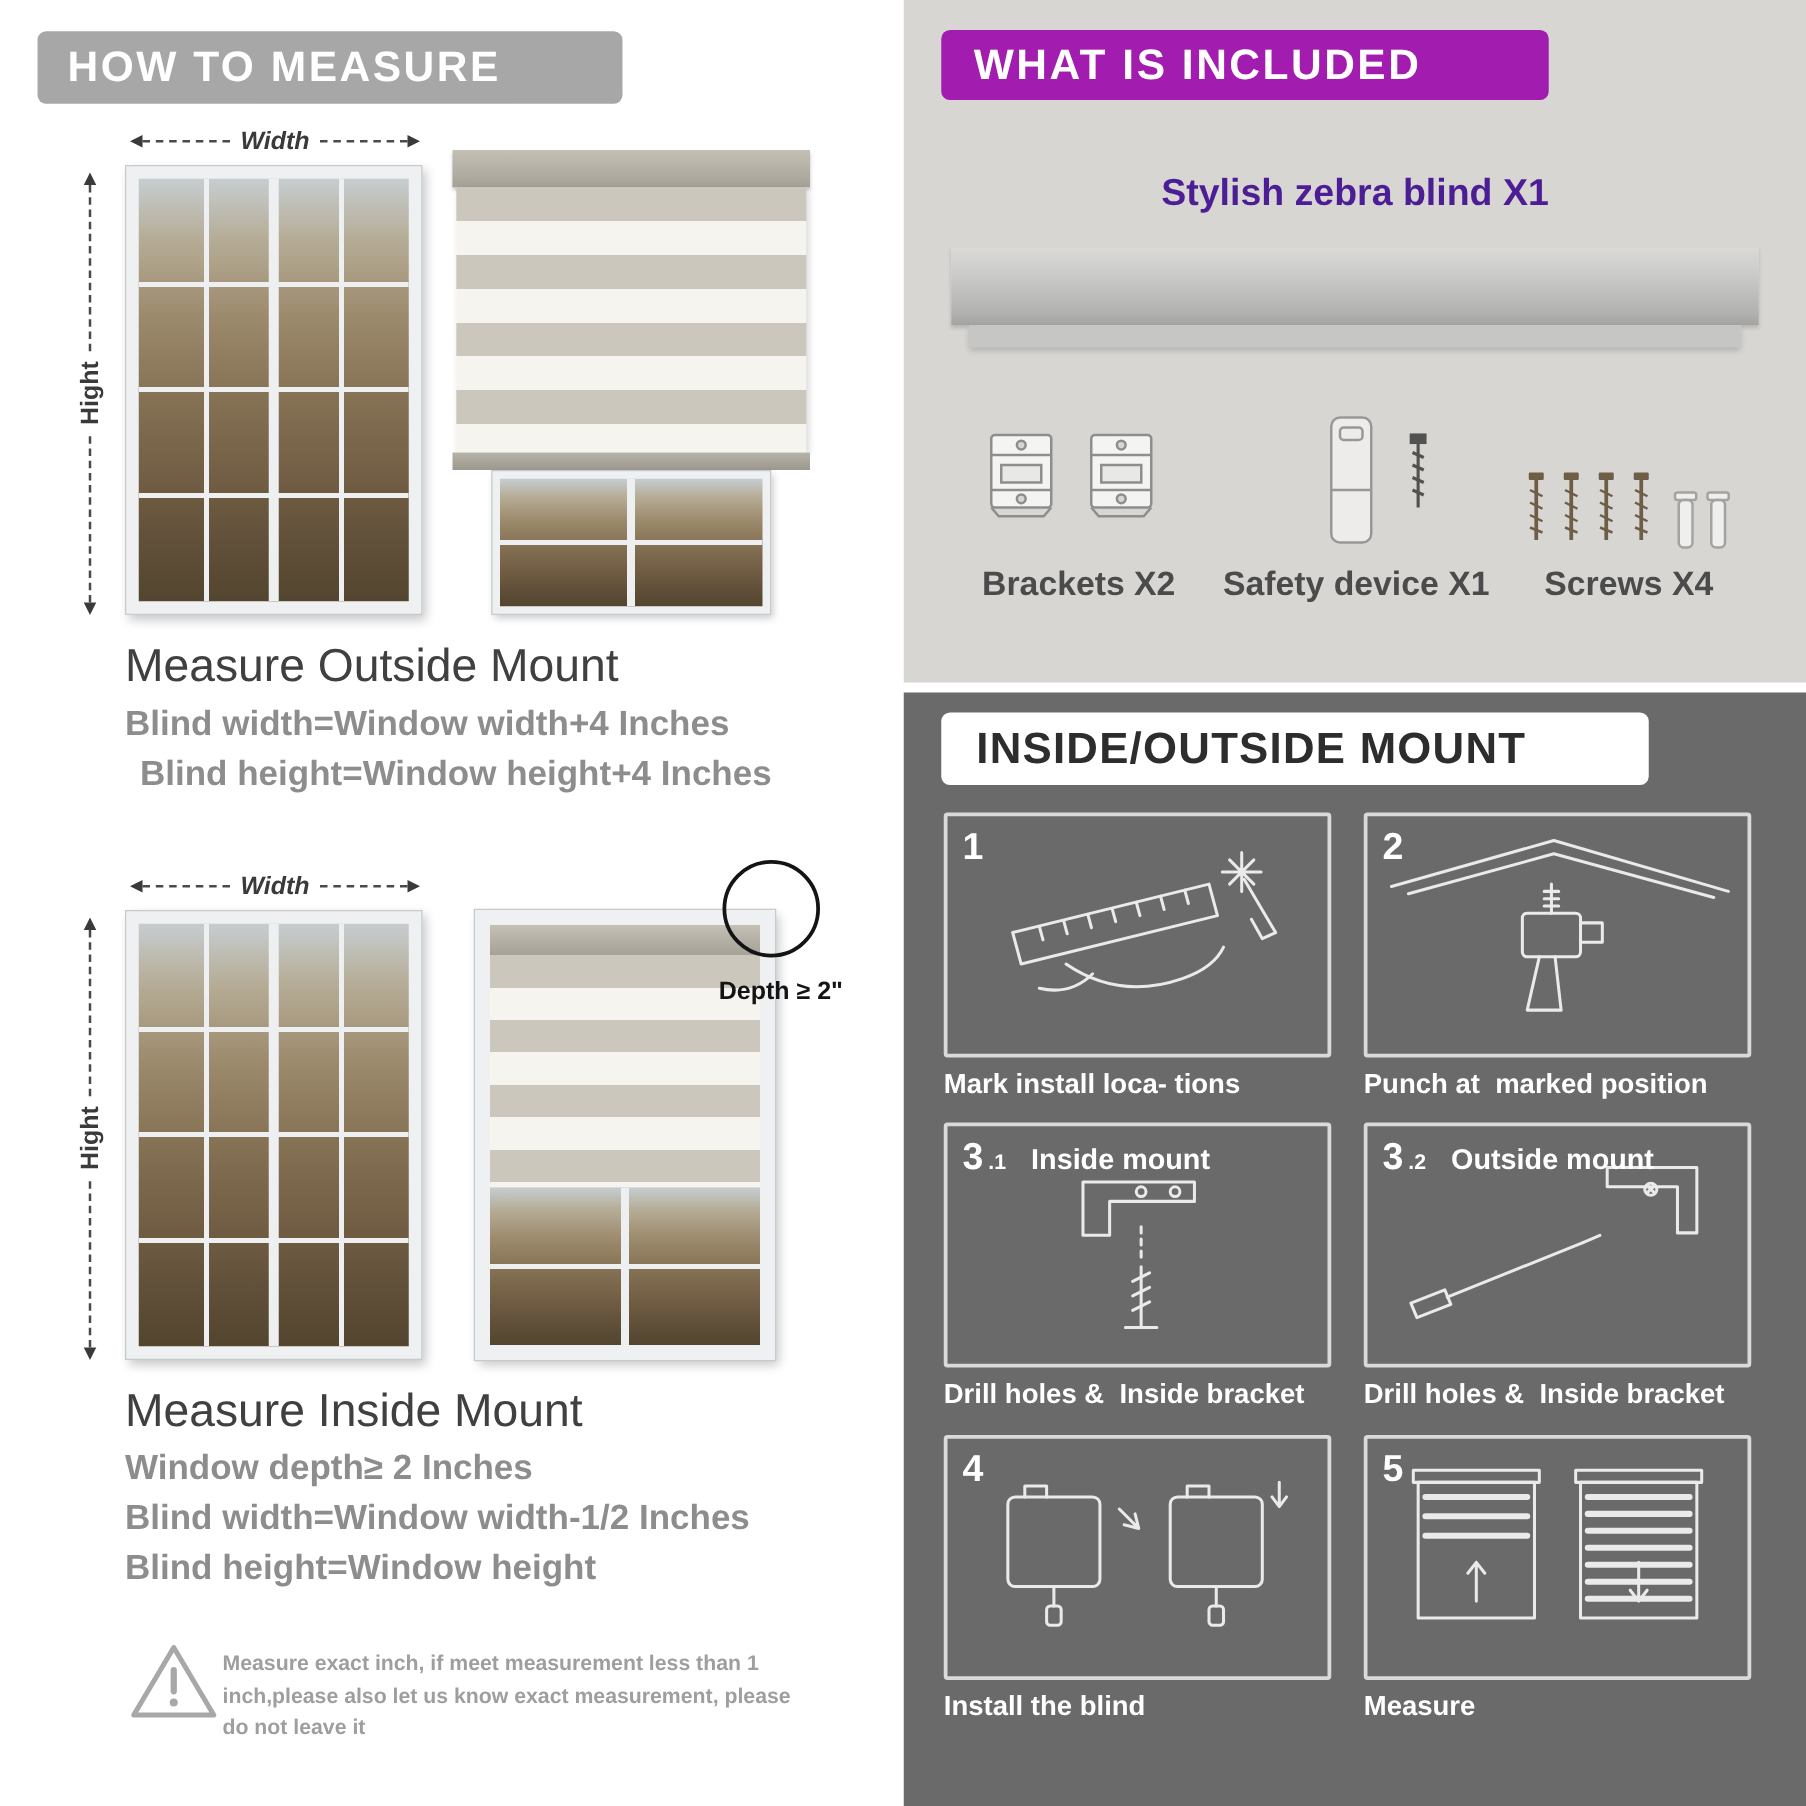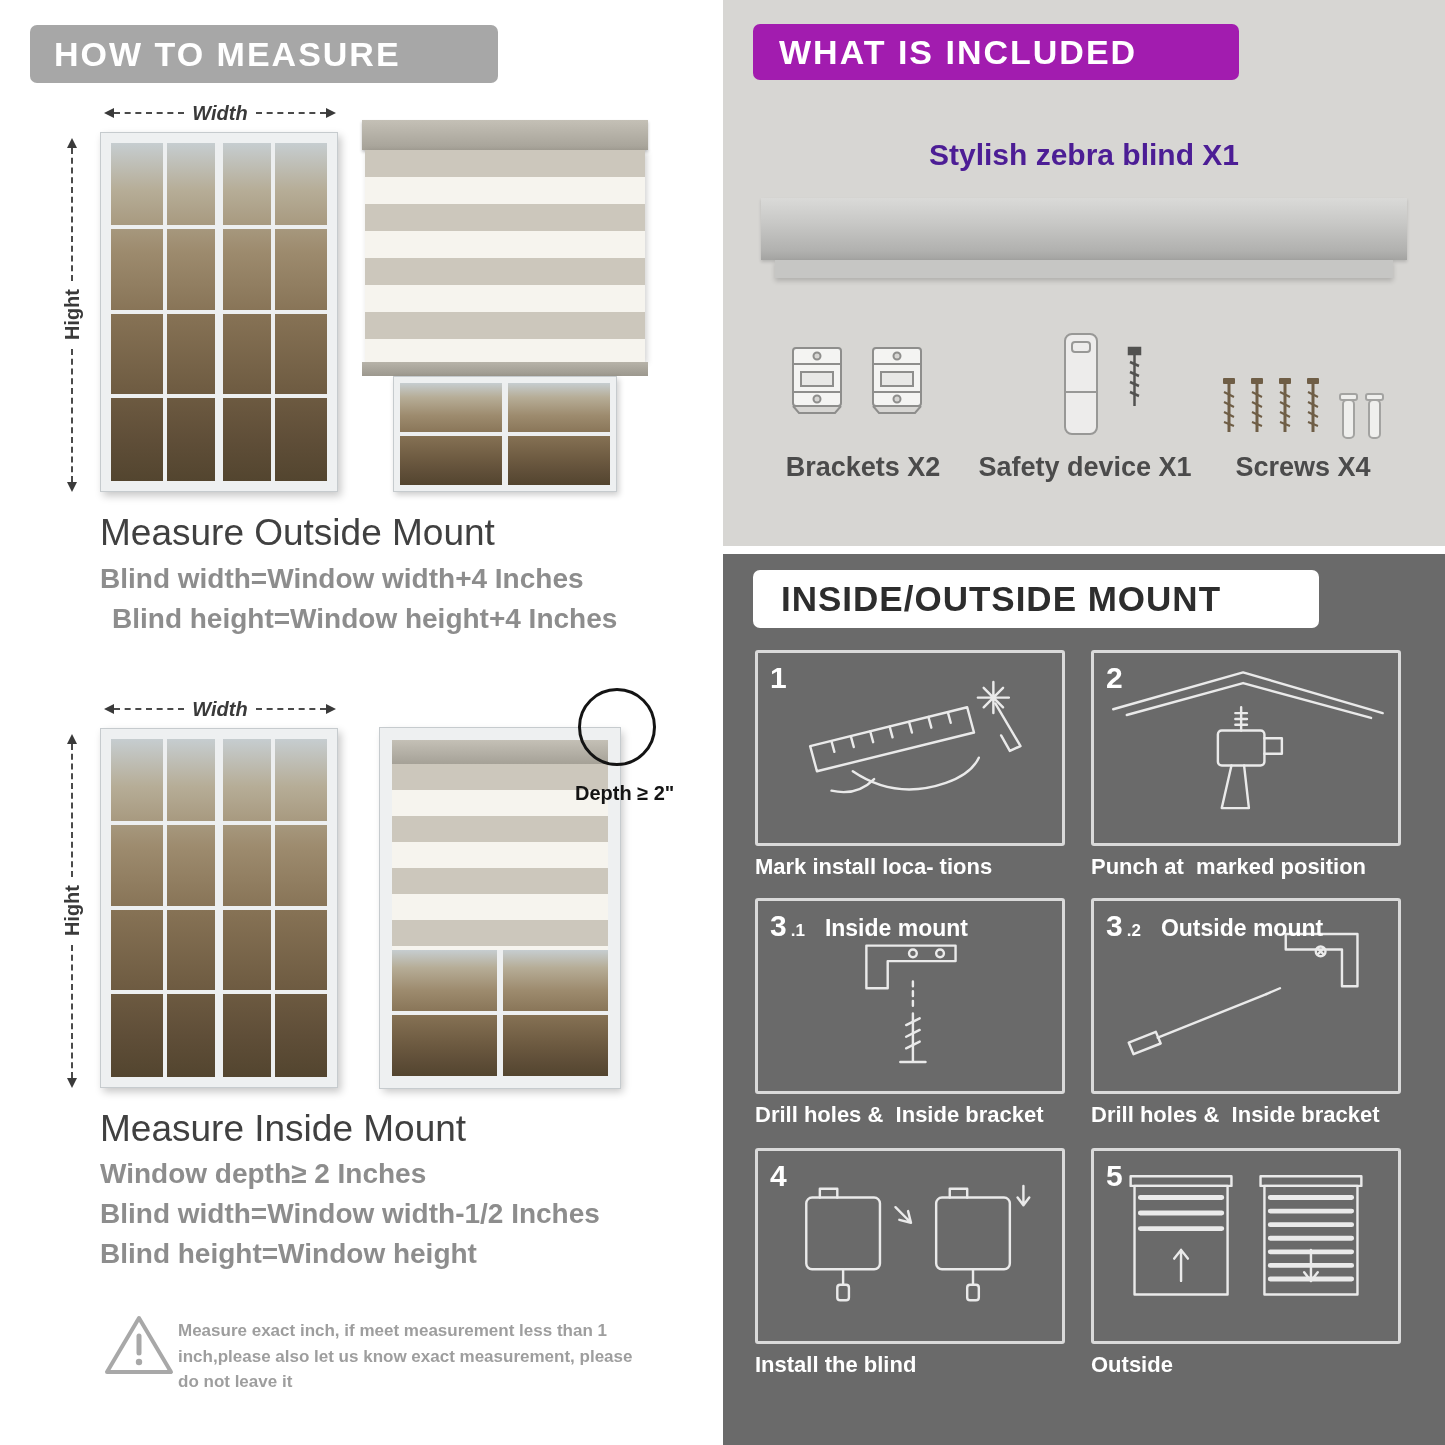--- a/index.html
+++ b/index.html
@@ -352,17 +352,17 @@
           <rect x="40" y="36" width="96" height="112"></rect>
           <path d="M46,48 h84 M46,64 h84 M46,80 h84" stroke-width="5"></path>
           <path d="M88,134 v-32 m0,0 l-7,9 m7,-9 l7,9"></path>
           <rect x="170" y="26" width="104" height="10"></rect>
           <rect x="174" y="36" width="96" height="112"></rect>
           <path d="M180,48 h84 M180,62 h84 M180,76 h84 M180,90 h84 M180,104 h84 M180,118 h84 M180,132 h84" stroke-width="5"></path>
           <path d="M222,102 v32 m0,0 l-7,-9 m7,9 l7,-9"></path>
         </g>
       </svg>
     </div>
-    <div class="tile-caption" style="left:368px;top:798px;">Outside</div>
+    <div class="tile-caption" style="left:368px;top:798px;">Measure</div>
 
   </section>
 
 </div>
 
 </body></html>

